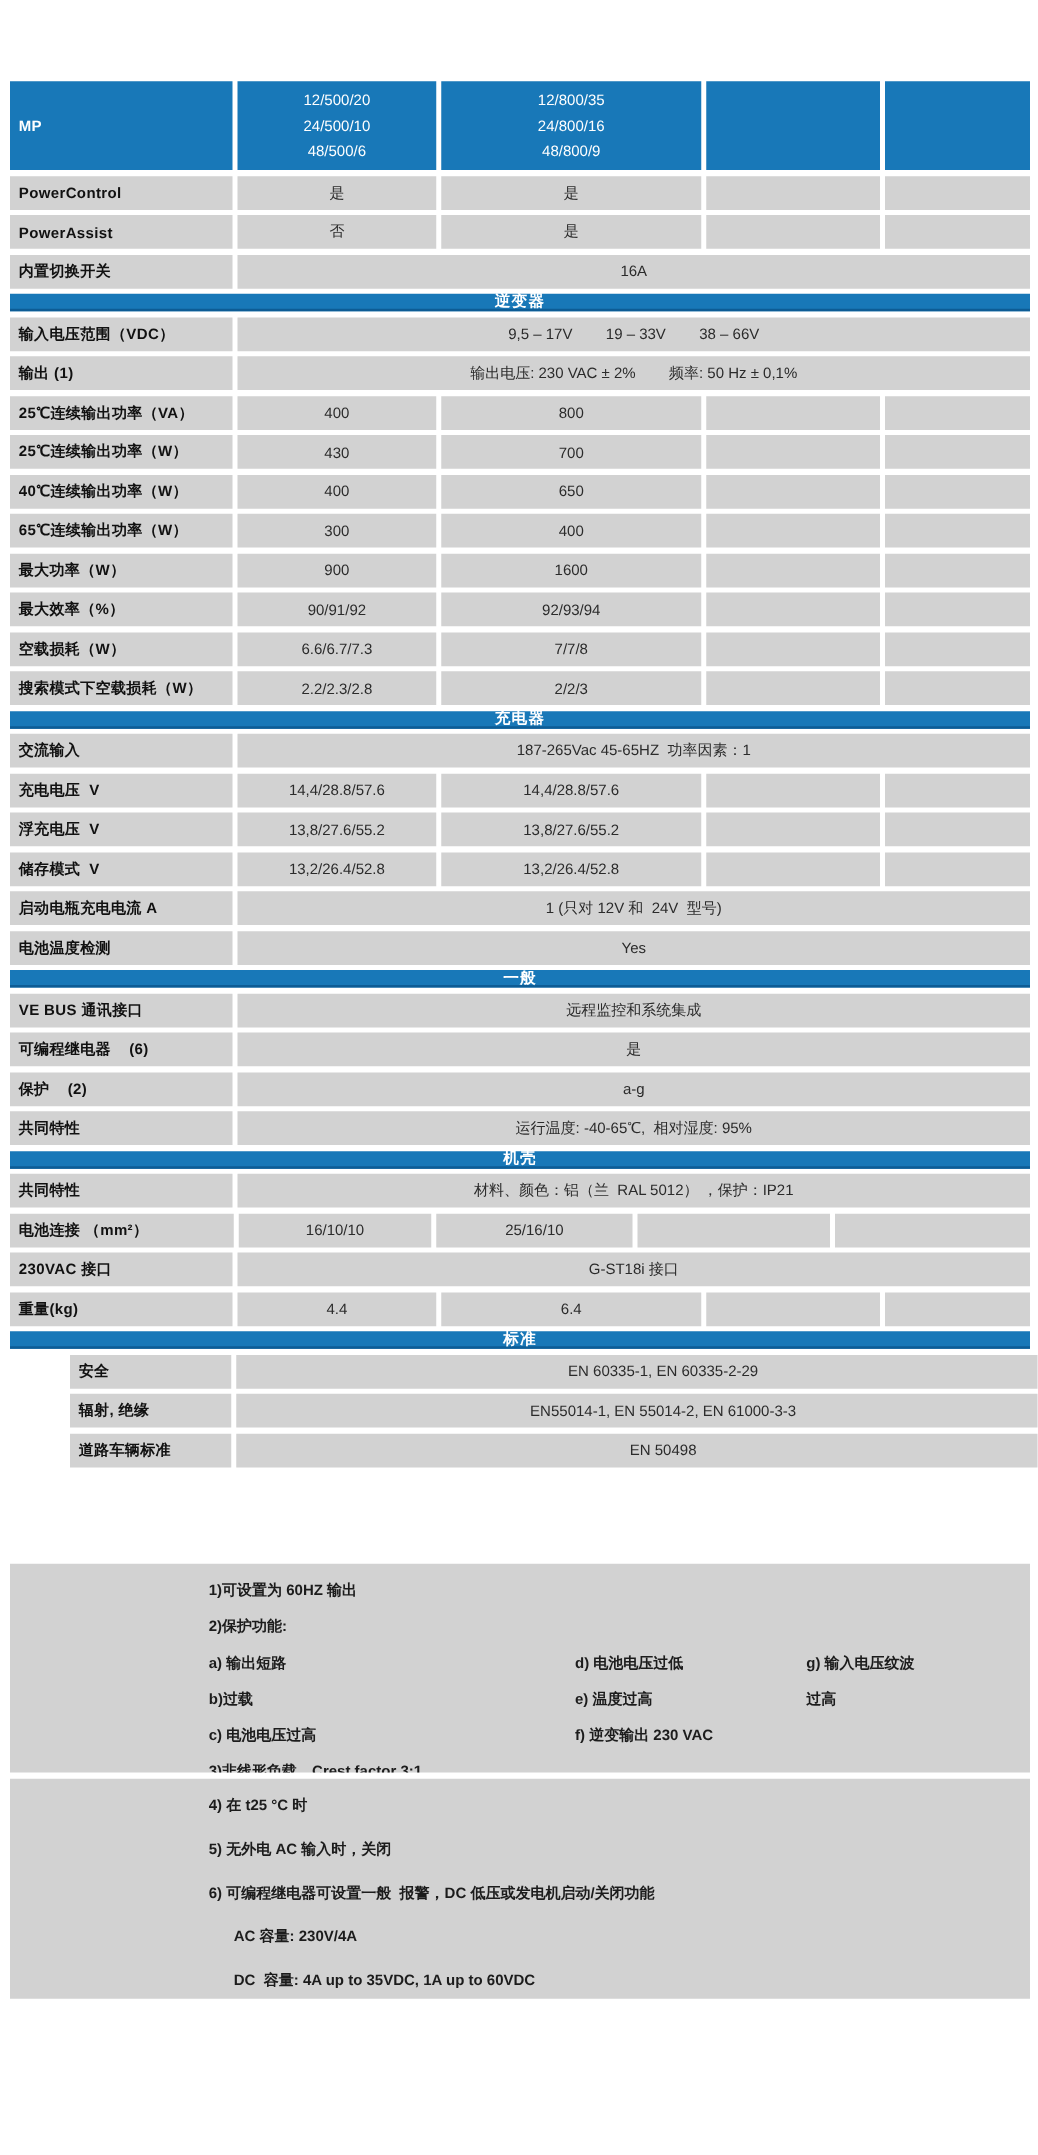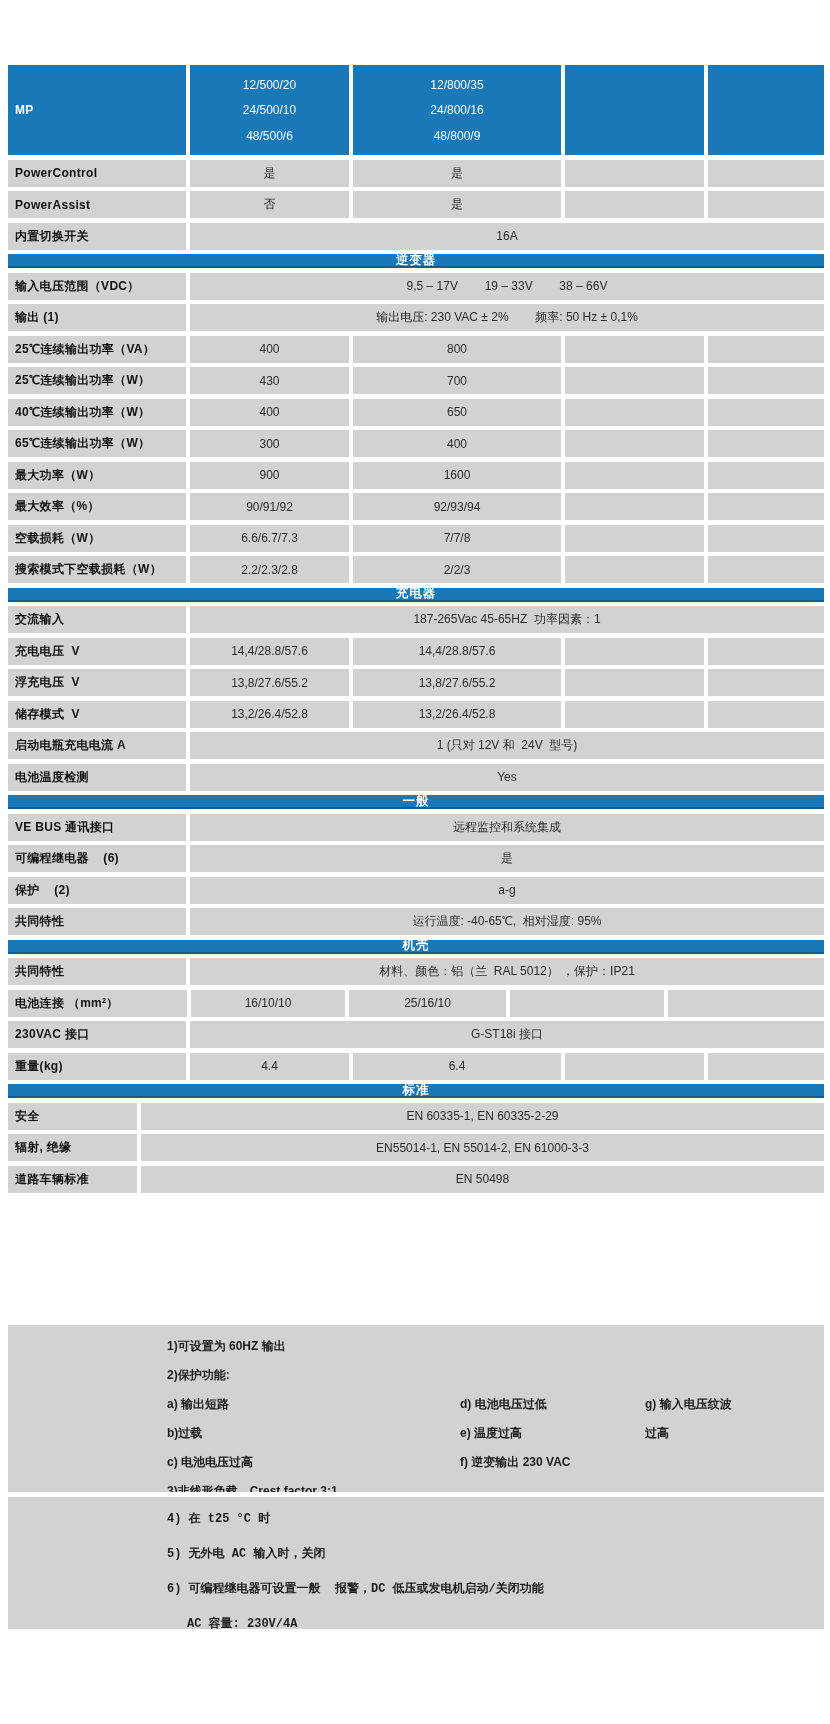--- a/index.html
+++ b/index.html
@@ -10,45 +10,45 @@
   }
   html,body{margin:0;padding:0;}
   body{
     width:830px;height:1724px;background:#ffffff;position:relative;
     font-family:"Liberation Sans", sans-serif;color:var(--text);
   }
   #spec-table{position:absolute;left:8px;top:65px;width:816px;}
   .row{display:grid;grid-template-columns:178px 159px 208px 139px 116px;column-gap:4px;margin-bottom:4.5px;}
   .row.alt{grid-template-columns:179px 154px 157px 154px 156px;border-radius:13px;}
   .row.span{grid-template-columns:178px 634px;}
-  .row.narrow{grid-template-columns:129px 683px;}
+  .row.narrow{grid-template-columns:129px 683px;margin-left:48px;}
   .row > div{
     background:var(--gray);height:27px;box-sizing:border-box;
     display:flex;align-items:center;justify-content:center;
     font-size:12px;color:#2b2b2b;white-space:pre;overflow:hidden;
   }
   .row > div.lbl{
     justify-content:flex-start;padding-left:7px;font-weight:bold;color:#111;
     letter-spacing:0.3px;
   }
   .row.header{margin-bottom:4.5px;}
-  .row.header > div{height:90px;background:var(--blue);color:#ffffff;}
+  .row.header > div{height:71px;background:var(--blue);color:#ffffff;}
   .row.header > div.lbl{color:#ffffff;}
   .hdr-col{display:flex;flex-direction:column;justify-content:space-evenly;align-items:center;height:100%;width:100%;}
   .hdr-line{font-size:12px;color:#fff;line-height:1;}
   .bar{
     height:14px;background:var(--blue);color:#fff;margin-bottom:4.5px;
     display:flex;align-items:center;justify-content:center;
     font-size:12.5px;font-weight:bold;letter-spacing:1px;
     border-bottom:2px solid var(--blue-dark);box-sizing:border-box;
   }
-  #footnotes{position:absolute;left:8px;width:816px;top:1325px;}
+  #footnotes{position:absolute;left:8px;width:816px;top:1251px;}
   .fblock{background:var(--gray);overflow:hidden;position:relative;}
   .fblock1{height:167px;padding-top:7px;box-sizing:border-box;margin-bottom:5px;}
-  .fblock2{height:132px;padding-top:4px;box-sizing:border-box;font-family:Liberation Mono, monospace;}
+  .fblock2{height:176px;padding-top:4px;box-sizing:border-box;}
   .fline{position:relative;height:29px;display:flex;align-items:center;font-size:12px;color:#1c1c1c;font-weight:bold;}
   .fblock2 .fline{height:35px;}
   .fline .c1{position:absolute;left:159px;white-space:pre;}
   .fline.indent .c1{left:179px;}
   .fline .c2{position:absolute;left:452px;white-space:pre;}
   .fline .c3{position:absolute;left:637px;white-space:pre;}
 </style>
 </head>
 <body>
 

